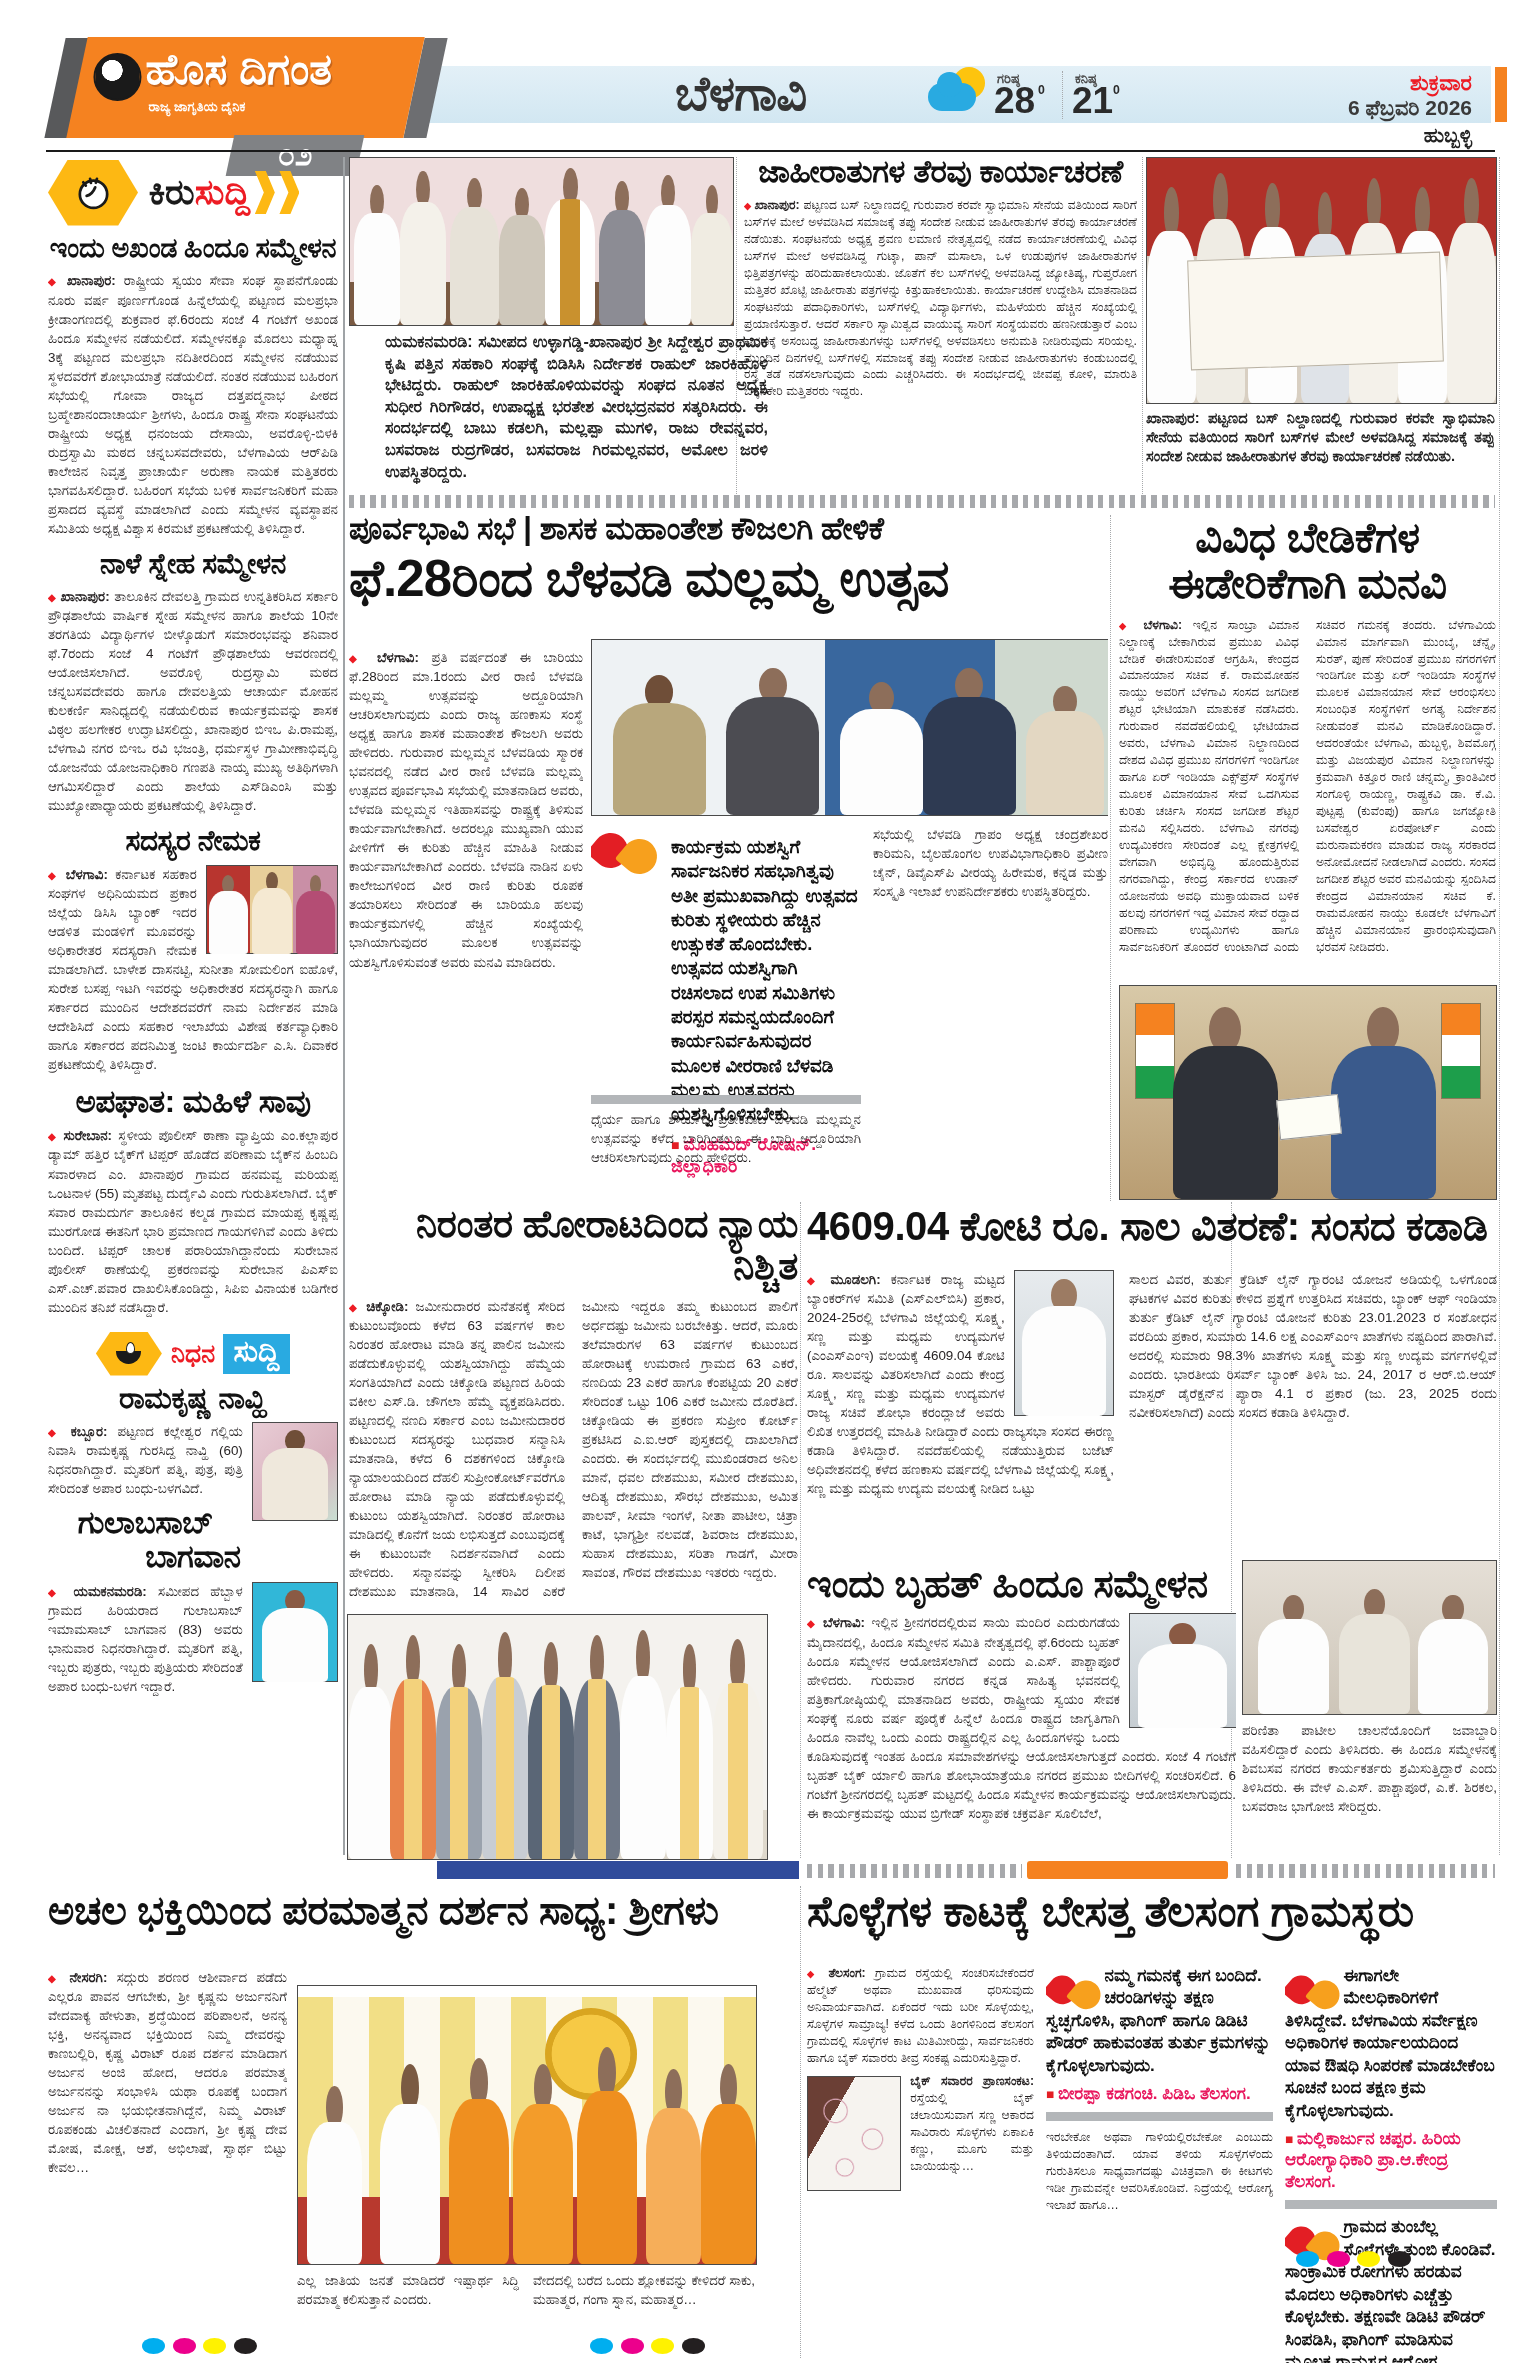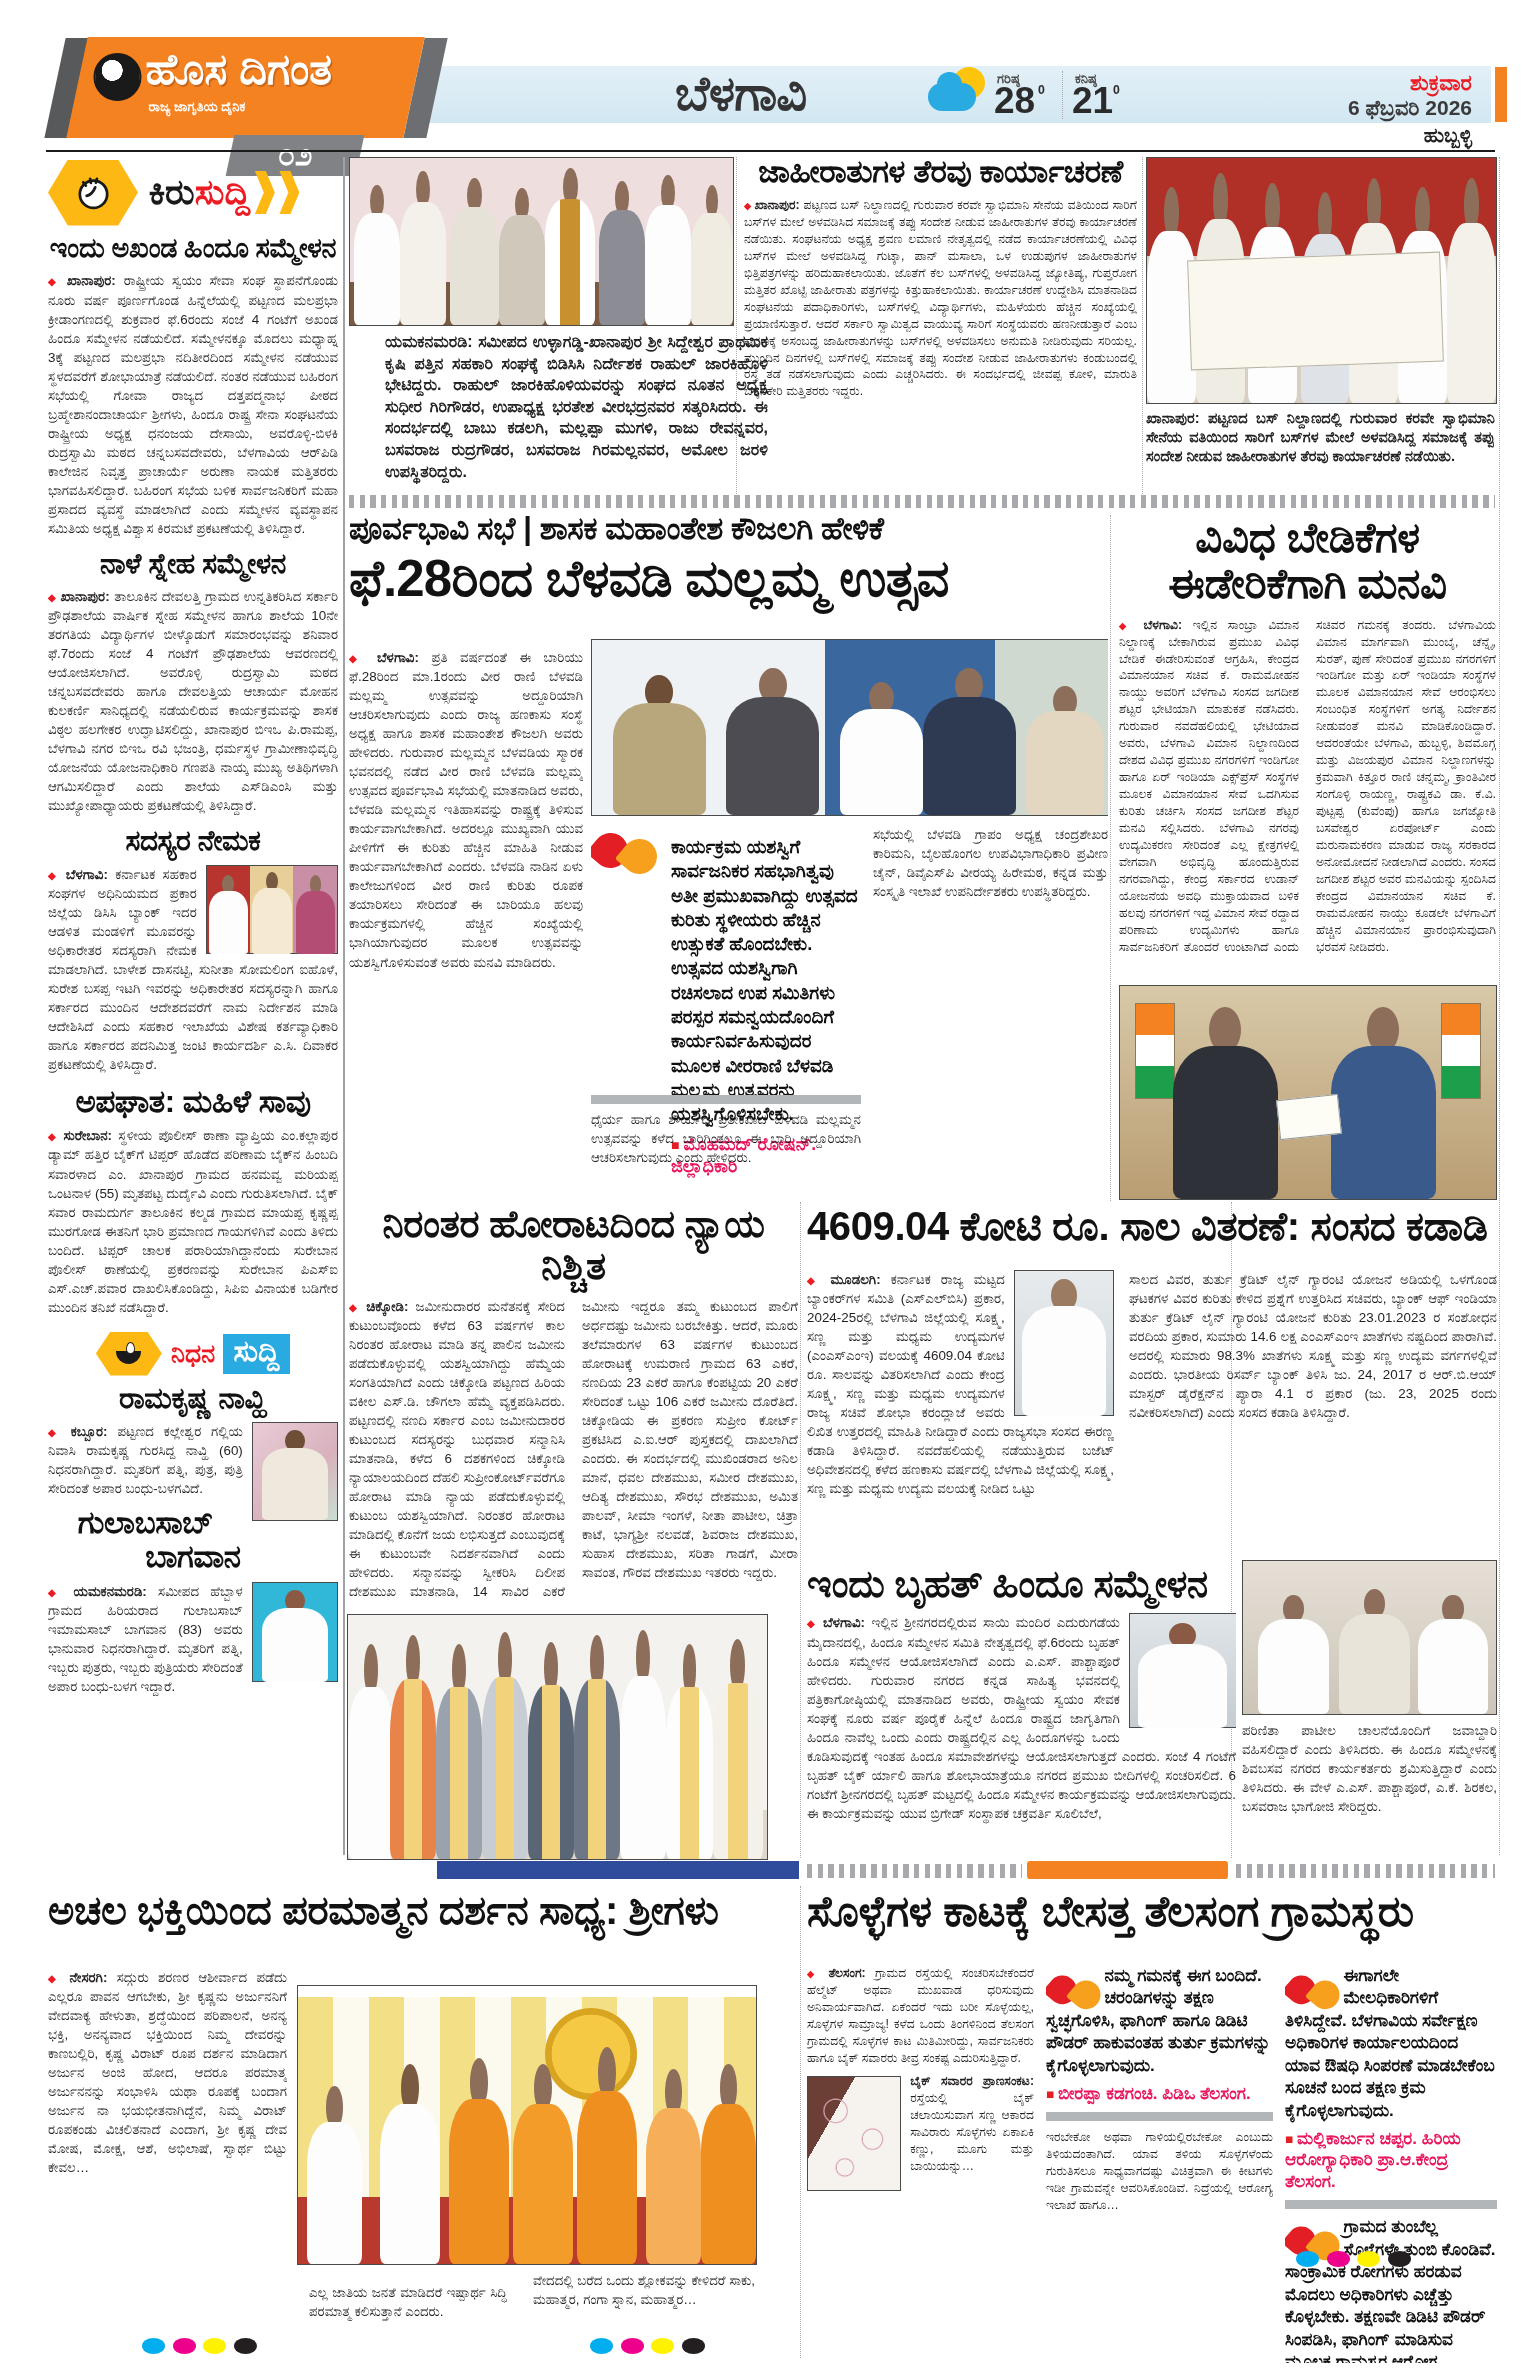--- a/index.html
+++ b/index.html
@@ -242,21 +242,21 @@
 </div>
 <div class="ph" style="left:1119px;top:985px;width:376px;height:213px;background:linear-gradient(#d8c9a8,#b99d72);">
   <span style="position:absolute;left:4%;top:8%;width:10%;height:44%;background:linear-gradient(#f58220 0 33%,#fff 33% 66%,#1d9e4b 66%);border:0.8px solid #8a7a5a;"></span>
   <span style="position:absolute;right:4%;top:8%;width:10%;height:44%;background:linear-gradient(#f58220 0 33%,#fff 33% 66%,#1d9e4b 66%);border:0.8px solid #8a7a5a;"></span>
   <i class="p" style="left:14%;width:28%;height:90%;--sh:#2e3138;"></i>
   <i class="p" style="left:56%;width:28%;height:90%;--sh:#3a5a8c;"></i>
   <span style="position:absolute;left:42%;top:52%;width:16%;height:18%;background:#fdfdf5;border:0.8px solid #999;transform:rotate(-6deg);"></span>
 </div>
 
 <div class="abs" style="left:349px;top:1204px;width:449px;height:405px;overflow:hidden;">
-  <div class="art-h ctr" style="font-size:38px;margin-bottom:9.2px;">ನಿರಂತರ ಹೋರಾಟದಿಂದ ನ್ಯಾಯ ನಿಶ್ಚಿತ</div>
+  <div class="art-h ctr" style="font-size:38px;margin-bottom:9.2px;text-align:right;">ನಿರಂತರ ಹೋರಾಟದಿಂದ ನ್ಯಾಯ ನಿಶ್ಚಿತ</div>
   <div class="cols2 body" style="height:345px;overflow:hidden;">
     <p style="margin:0;"><span class="dl">ಚಿಕ್ಕೋಡಿ:</span> <span>ಜಮೀನುದಾರರ ಮನೆತನಕ್ಕೆ ಸೇರಿದ ಕುಟುಂಬವೊಂದು ಕಳೆದ 63 ವರ್ಷಗಳ ಕಾಲ ನಿರಂತರ ಹೋರಾಟ ಮಾಡಿ ತನ್ನ ಪಾಲಿನ ಜಮೀನು ಪಡೆದುಕೊಳ್ಳುವಲ್ಲಿ ಯಶಸ್ವಿಯಾಗಿದ್ದು ಹೆಮ್ಮೆಯ ಸಂಗತಿಯಾಗಿದೆ ಎಂದು ಚಿಕ್ಕೋಡಿ ಪಟ್ಟಣದ ಹಿರಿಯ ವಕೀಲ ಎಸ್.ಡಿ. ಚೌಗಲಾ ಹೆಮ್ಮೆ ವ್ಯಕ್ತಪಡಿಸಿದರು. ಪಟ್ಟಣದಲ್ಲಿ ನಣದಿ ಸರ್ಕಾರ ಎಂಬ ಜಮೀನುದಾರರ ಕುಟುಂಬದ ಸದಸ್ಯರನ್ನು ಬುಧವಾರ ಸನ್ಮಾನಿಸಿ ಮಾತನಾಡಿ, ಕಳೆದ 6 ದಶಕಗಳಿಂದ ಚಿಕ್ಕೋಡಿ ನ್ಯಾಯಾಲಯದಿಂದ ದೆಹಲಿ ಸುಪ್ರೀಂಕೋರ್ಟ್‌ವರೆಗೂ ಹೋರಾಟ ಮಾಡಿ ನ್ಯಾಯ ಪಡೆದುಕೊಳ್ಳುವಲ್ಲಿ ಕುಟುಂಬ ಯಶಸ್ವಿಯಾಗಿದೆ. ನಿರಂತರ ಹೋರಾಟ ಮಾಡಿದಲ್ಲಿ ಕೊನೆಗೆ ಜಯ ಲಭಿಸುತ್ತದೆ ಎಂಬುವುದಕ್ಕೆ ಈ ಕುಟುಂಬವೇ ನಿದರ್ಶನವಾಗಿದೆ ಎಂದು ಹೇಳಿದರು. ಸನ್ಮಾನವನ್ನು ಸ್ವೀಕರಿಸಿ ದಿಲೀಪ ದೇಶಮುಖ ಮಾತನಾಡಿ, 14 ಸಾವಿರ ಎಕರೆ ಜಮೀನು ಇದ್ದರೂ ತಮ್ಮ ಕುಟುಂಬದ ಪಾಲಿಗೆ ಅರ್ಧದಷ್ಟು ಜಮೀನು ಬರಬೇಕಿತ್ತು. ಆದರೆ, ಮೂರು ತಲೆಮಾರುಗಳ 63 ವರ್ಷಗಳ ಕುಟುಂಬದ ಹೋರಾಟಕ್ಕೆ ಉಮರಾಣಿ ಗ್ರಾಮದ 63 ಎಕರೆ, ನಣದಿಯ 23 ಎಕರೆ ಹಾಗೂ ಕೆಂಪಟ್ಟಿಯ 20 ಎಕರೆ ಸೇರಿದಂತೆ ಒಟ್ಟು 106 ಎಕರೆ ಜಮೀನು ದೊರೆತಿದೆ. ಚಿಕ್ಕೋಡಿಯ ಈ ಪ್ರಕರಣ ಸುಪ್ರೀಂ ಕೋರ್ಟ್ ಪ್ರಕಟಿಸಿದ ಎ.ಐ.ಆರ್ ಪುಸ್ತಕದಲ್ಲಿ ದಾಖಲಾಗಿದೆ ಎಂದರು. ಈ ಸಂದರ್ಭದಲ್ಲಿ ಮುಖಿಂಡರಾದ ಅನಿಲ ಮಾನೆ, ಧವಲ ದೇಶಮುಖ, ಸಮೀರ ದೇಶಮುಖ, ಆದಿತ್ಯ ದೇಶಮುಖ, ಸೌರಭ ದೇಶಮುಖ, ಅಮಿತ ಪಾಲವ್, ಸೀಮಾ ಇಂಗಳೆ, ನೀತಾ ಪಾಟೀಲ, ಚಿತ್ರಾ ಕಾಟೆ, ಭಾಗ್ಯಶ್ರೀ ನಲವಡೆ, ಶಿವರಾಜ ದೇಶಮುಖ, ಸುಹಾಸ ದೇಶಮುಖ, ಸರಿತಾ ಗಾಡಗೆ, ಮೀರಾ ಸಾವಂತ, ಗೌರವ ದೇಶಮುಖ ಇತರರು ಇದ್ದರು.</span></p>
   </div>
 </div>
 <div class="ph" style="left:347px;top:1614px;width:419px;height:244px;background:linear-gradient(#f4f2ee 0 80%,#ded8cc 80%);">
   <i class="p" style="left:0%;width:11%;height:88%;--sh:#fdfdfd;"></i>
   <i class="p" style="left:10%;width:11%;height:92%;--sh:linear-gradient(90deg,#e8834a 30%,#f3d27c 30% 70%,#e8834a 70%);"></i>
   <i class="p" style="left:21%;width:11%;height:88%;--sh:linear-gradient(90deg,#9aa2ad 30%,#f3d27c 30% 70%,#9aa2ad 70%);"></i>
   <i class="p" style="left:32%;width:11%;height:93%;--sh:linear-gradient(90deg,#c8cdd4 30%,#f3d27c 30% 70%,#c8cdd4 70%);"></i>
   <i class="p" style="left:43%;width:11%;height:89%;--sh:linear-gradient(90deg,#5a6676 30%,#f3d27c 30% 70%,#5a6676 70%);"></i>
@@ -318,21 +318,21 @@
     <span style="position:absolute;left:54%;top:8%;width:92px;height:92px;border-radius:50%;background:radial-gradient(circle,#f6c945 0 60%,#d9a520 61%);"></span>
     <i class="p" style="left:2%;width:12%;height:64%;--sh:#fdfdfd;"></i>
     <i class="p" style="left:18%;width:13%;height:72%;--sh:#fdfdfd;--sk:#7a5a42;"></i>
     <i class="p" style="left:33%;width:13%;height:74%;--sh:#ef8f1f;"></i>
     <i class="p" style="left:47%;width:13%;height:72%;--sh:#f39c2a;"></i>
     <i class="p" style="left:61%;width:13%;height:78%;--sh:#ef8f1f;"></i>
     <i class="p" style="left:76%;width:12%;height:70%;--sh:#f6ae59;"></i>
     <i class="p" style="left:88%;width:12%;height:72%;--sh:#ef8f1f;"></i>
   </div>
   <div class="abs" style="left:249px;top:383px;width:222px;height:92px;overflow:hidden;">
-    <p class="body" style="margin:12px;">ಎಲ್ಲ ಜಾತಿಯ ಜನತೆ ಮಾಡಿದರೆ ಇಷ್ಪಾರ್ಥ ಸಿದ್ಧಿ ಪರಮಾತ್ಮ ಕಲಿಸುತ್ತಾನೆ ಎಂದರು.</p>
+    <p class="body" style="margin:0;">ಎಲ್ಲ ಜಾತಿಯ ಜನತೆ ಮಾಡಿದರೆ ಇಷ್ಪಾರ್ಥ ಸಿದ್ಧಿ ಪರಮಾತ್ಮ ಕಲಿಸುತ್ತಾನೆ ಎಂದರು.</p>
   </div>
   <div class="abs" style="left:485px;top:383px;width:222px;height:92px;overflow:hidden;">
     <p class="body" style="margin:0;">ವೇದದಲ್ಲಿ ಬರೆದ ಒಂದು ಶ್ಲೋಕವನ್ನು ಕೇಳಿದರೆ ಸಾಕು, ಮಹಾತ್ಮರ, ಗಂಗಾ ಸ್ನಾನ, ಮಹಾತ್ಮರ…</p>
   </div>
 </div>
 
 <div class="abs" style="left:807px;top:1888px;width:690px;height:475px;overflow:hidden;">
   <div class="art-h" style="font-size:43px;margin-bottom:10.7px;white-space:nowrap;">ಸೊಳ್ಳೆಗಳ ಕಾಟಕ್ಕೆ ಬೇಸತ್ತ ತೆಲಸಂಗ ಗ್ರಾಮಸ್ಥರು</div>
 
   <div class="abs" style="left:0;top:77px;width:227px;height:399px;overflow:hidden;">

